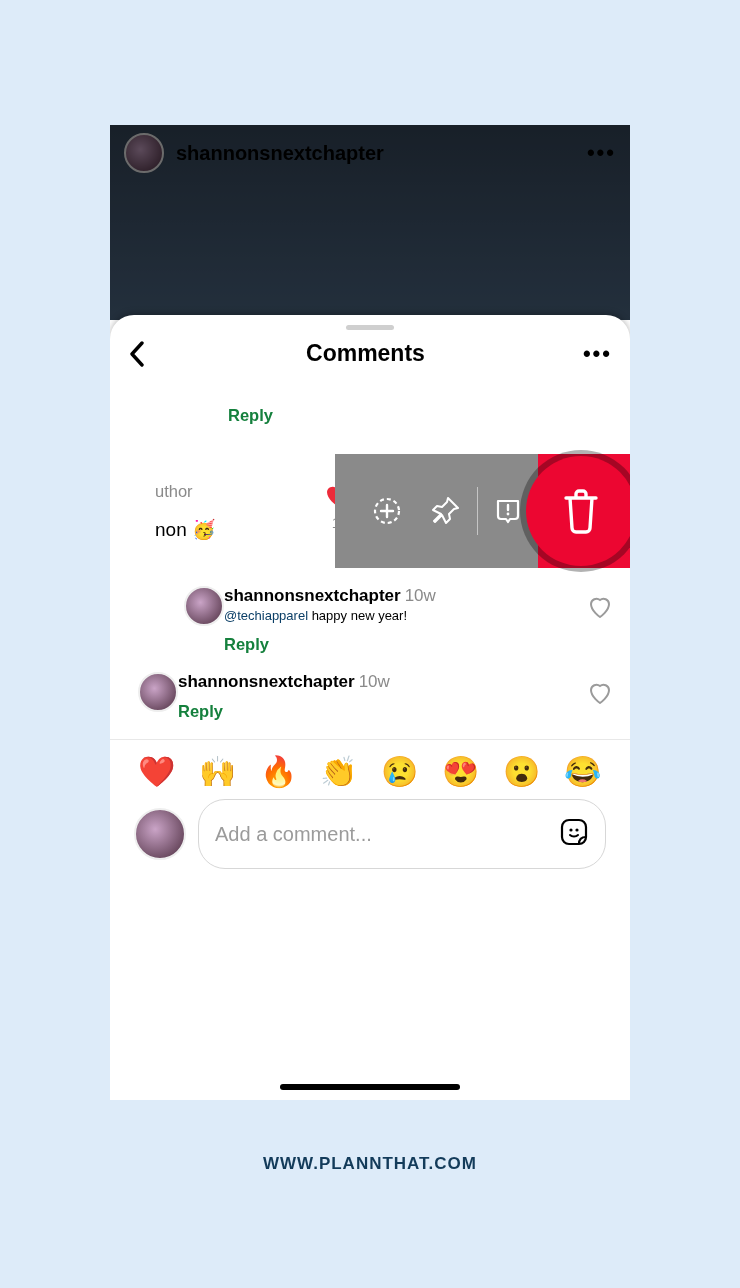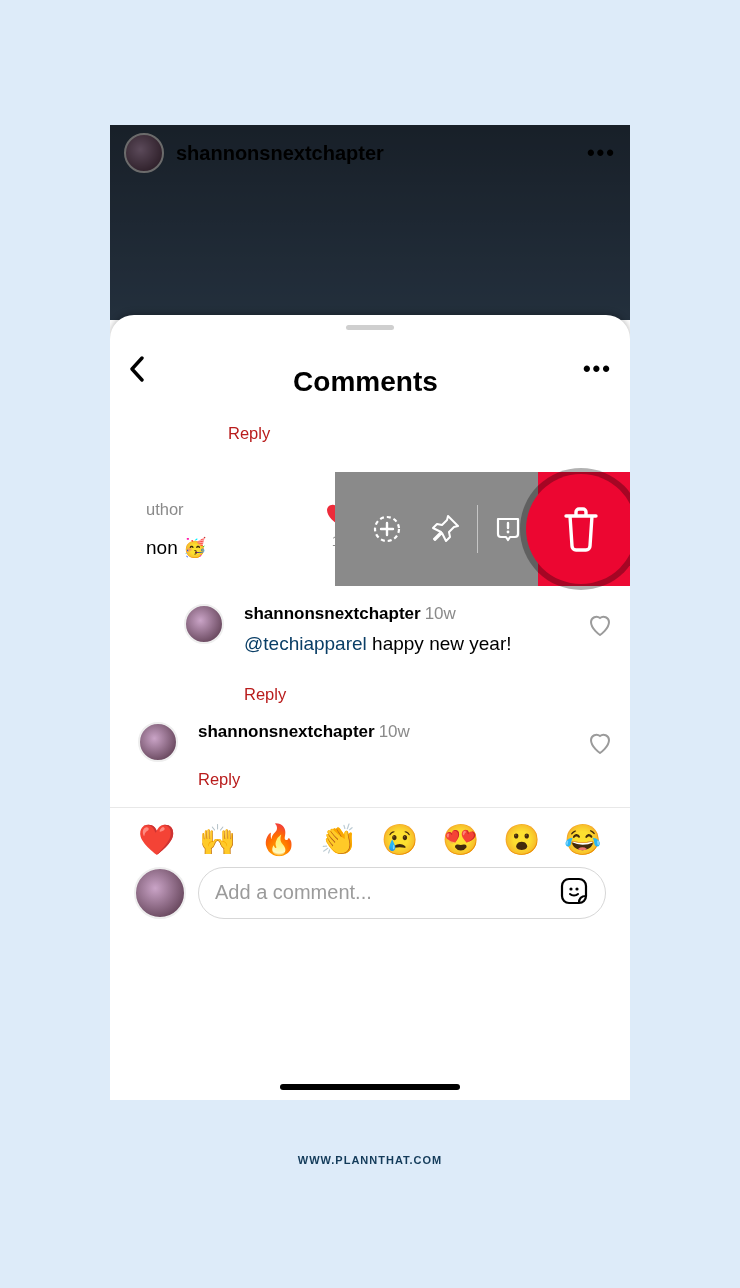--- a/index.html
+++ b/index.html
@@ -69,43 +69,42 @@
     width:48px;height:5px;border-radius:3px;background:#cfcfcf;
     margin:10px auto 6px;
   }
   .sheet-header {
     display:flex;align-items:center;justify-content:space-between;
     padding:4px 18px 16px;
   }
   .back-icon svg{display:block}
   .sheet-title {
     font-weight:700;
-    font-size:28px;
-    margin-top:26px;
+    font-size:23px;
   }
   .more-dots { font-size:22px;letter-spacing:2px;font-weight:700; }
   .body { position:absolute; top:80px; left:0; right:0; bottom:0; }
   .partial {
     padding:0 22px 0 118px;
     font-size:19px;
     line-height:1.3;
     color:#000;
   }
   .reply {
-    color:#b91c1c;font-weight:400;font-size:16.5px;
-    margin-top:28px;
+    color:#15803d;font-weight:700;font-size:16.5px;
+    margin-top:10px;
   }
   
   .swipe-row {
     position:relative;
     margin-top:28px;
     height:114px;
   }
   .selected-stub {
-    position:absolute;left:4px;top:28px;
+    position:absolute;left:13px;top:28px;
     font-size:19px;
     padding-left:32px;
   }
   .author-label{color:#8a8a8a;font-size:16.5px;}
   .stub-text{margin-top:17px;}
   .like-stack{
     position:absolute;left:214px;top:30px;
     text-align:center;
   }
   .like-count{font-size:15px;color:#8a8a8a;margin-top:4px;}
@@ -129,33 +128,33 @@
     position:absolute;
     left:-12px;top:2px;
     width:110px;height:110px;border-radius:50%;
     background:#ec0631;
     box-shadow:0 0 0 6px rgba(0,0,0,0.30);
     display:flex;align-items:center;justify-content:center;
   }
   .comment{
     display:flex;
     padding:18px 18px 0 28px;
-    gap:20px;
+    gap:0;
   }
   .avatar{
     width:40px;height:40px;border-radius:50%;
     background:radial-gradient(circle at 40% 40%,#caa4c7,#4b2c3e);
     flex-shrink:0;
     border:2px solid #eee;
   }
   .comment-body{flex:1;padding-right:4px;}
   .meta{font-size:17px;}
   .meta b{font-weight:700;}
   .meta .age{color:#8a8a8a;font-weight:400;margin-left:4px;}
-  .text{font-size:19px;line-height:1.28;margin-top:8px;}
+  .text{font-size:13px;line-height:1.28;margin-top:2px;}
   .mention{color:#0a3e66;}
   .hashtag{color:#0a3e66;}
   .like-btn{margin-top:10px;margin-left:4px;flex-shrink:0;}
   .indent{padding-left:74px;}
   .emoji-row{
     display:flex;justify-content:space-between;
     padding:14px 28px 10px;
     border-top:1px solid #e8e8e8;
     margin-top:18px;
     font-size:30px;
@@ -164,38 +163,38 @@
     display:flex;align-items:center;
     padding:0 24px 18px;
     gap:12px;
   }
   .compose-avatar{
     width:52px;height:52px;border-radius:50%;
     background:radial-gradient(circle at 40% 40%,#caa4c7,#4b2c3e);
     border:2px solid #eee;
   }
   .compose-field{
-    flex:1;height:52px;border:1px solid #d7d7d7;border-radius:27px;
+    flex:1;height:70px;border:1px solid #d7d7d7;border-radius:27px;
     display:flex;align-items:center;
     padding:0 16px;
   }
   .compose-field .ph{color:#9b9b9b;font-size:20px;flex:1;}
   .home-ind{
     position:absolute;bottom:10px;left:50%;transform:translateX(-50%);
     width:180px;height:6px;border-radius:3px;background:#000;
   }
   .footer-url{
     position:absolute;
     left:0;right:0;
     top:1154px;
     text-align:center;
     color:#133b5a;
     font-weight:600;
     letter-spacing:1px;
-    font-size:11px;
+    font-size:17px;
   }
 </style>
 </head>
 <body>
 
 <div class="phone">
 
   <div class="dimmed">
     <div class="post-header">
       <div class="post-avatar"></div>

